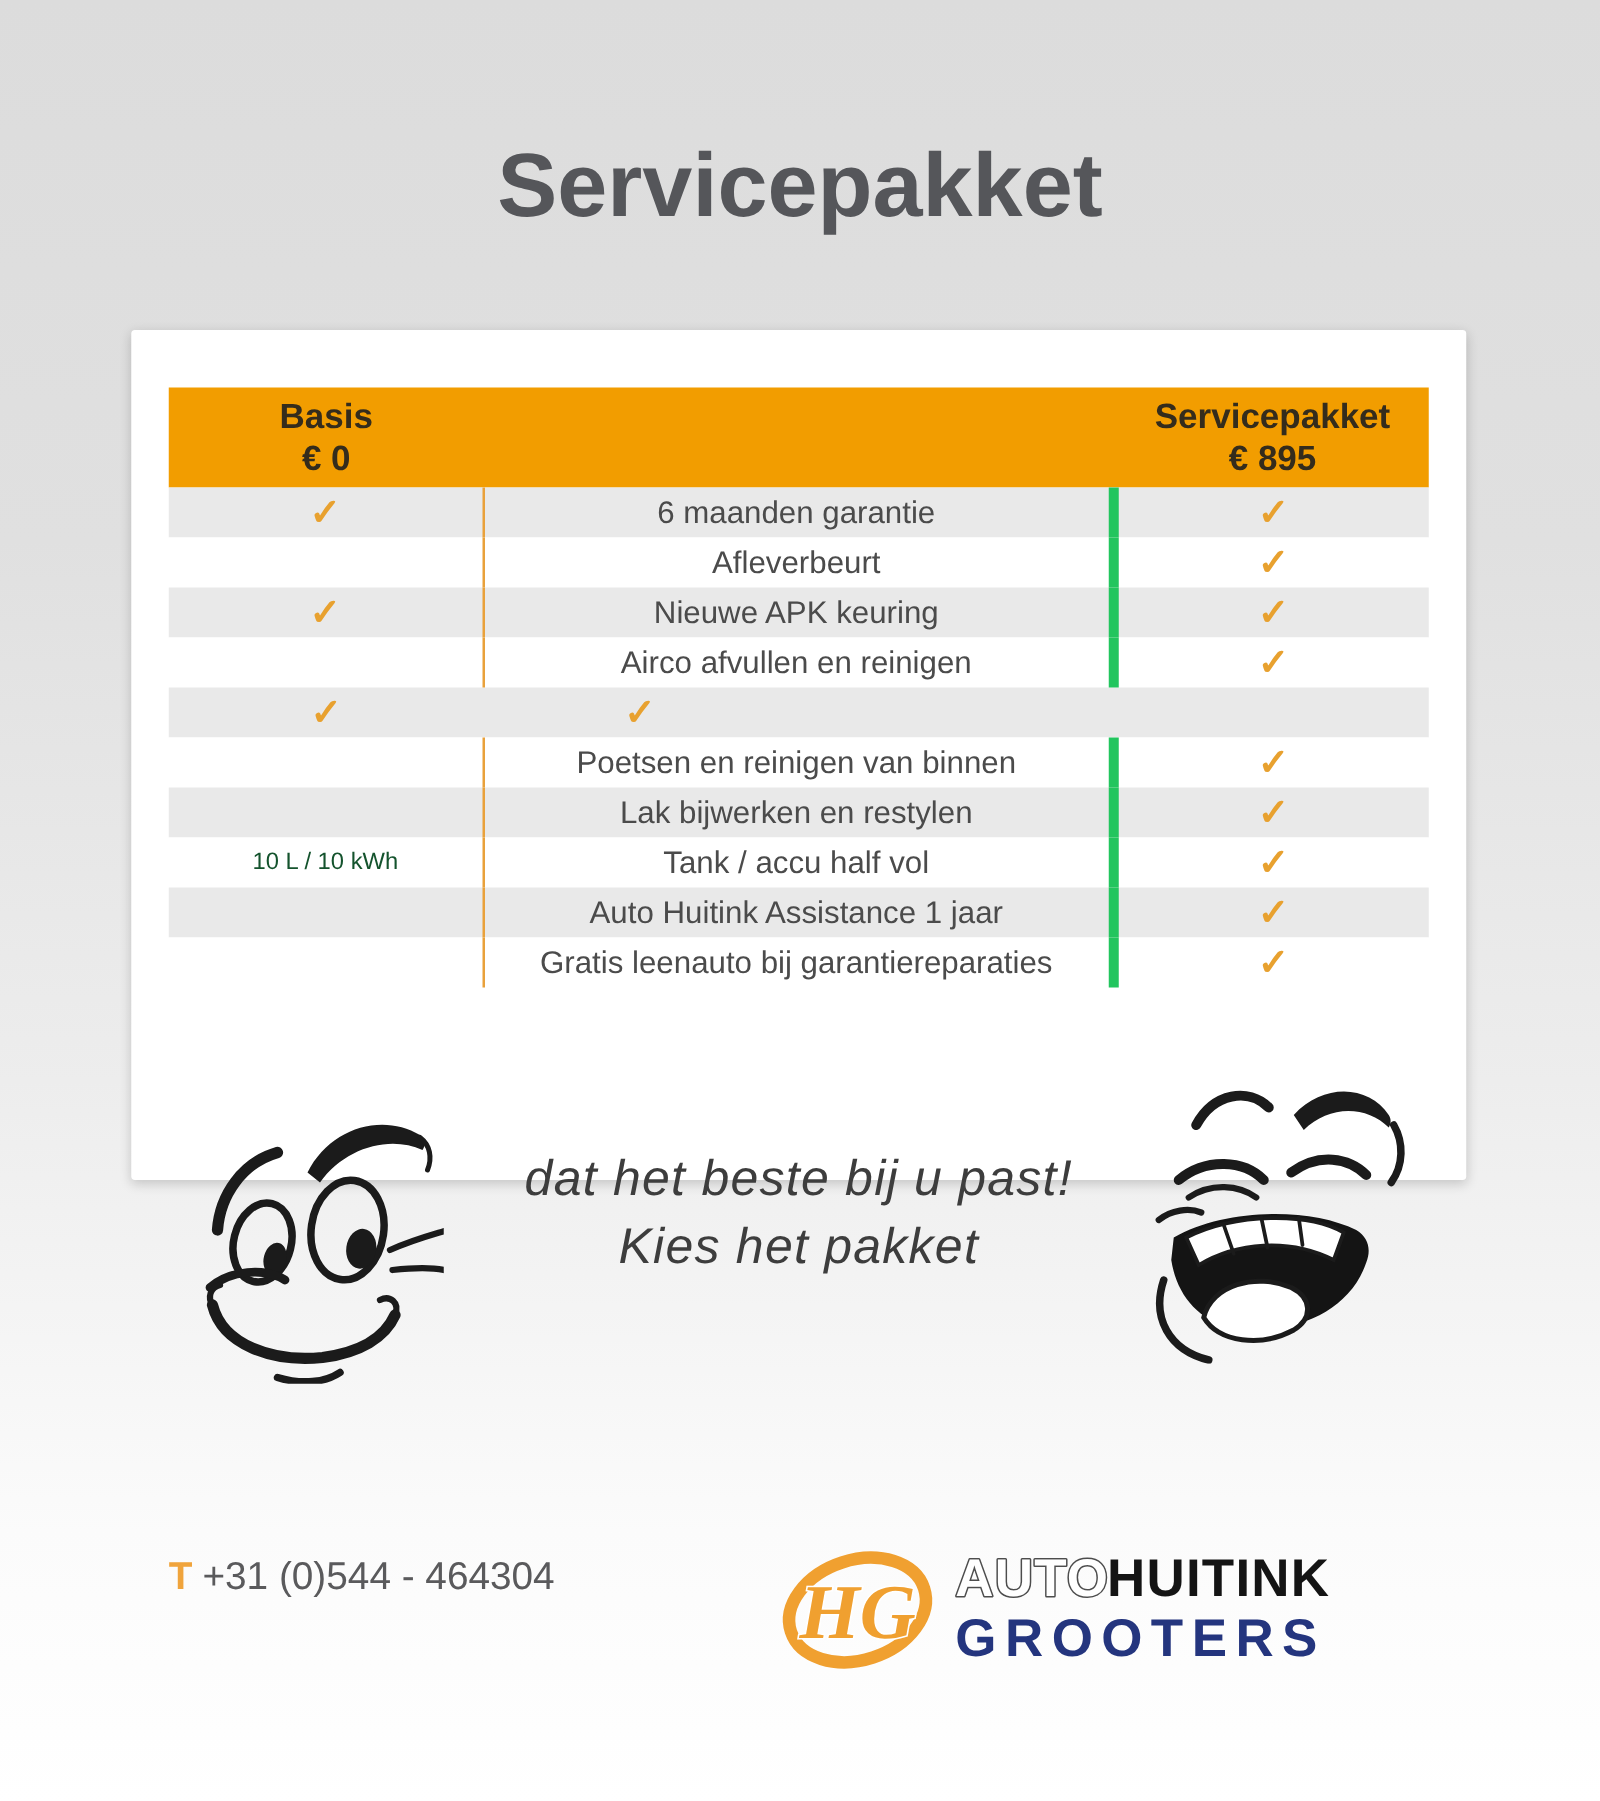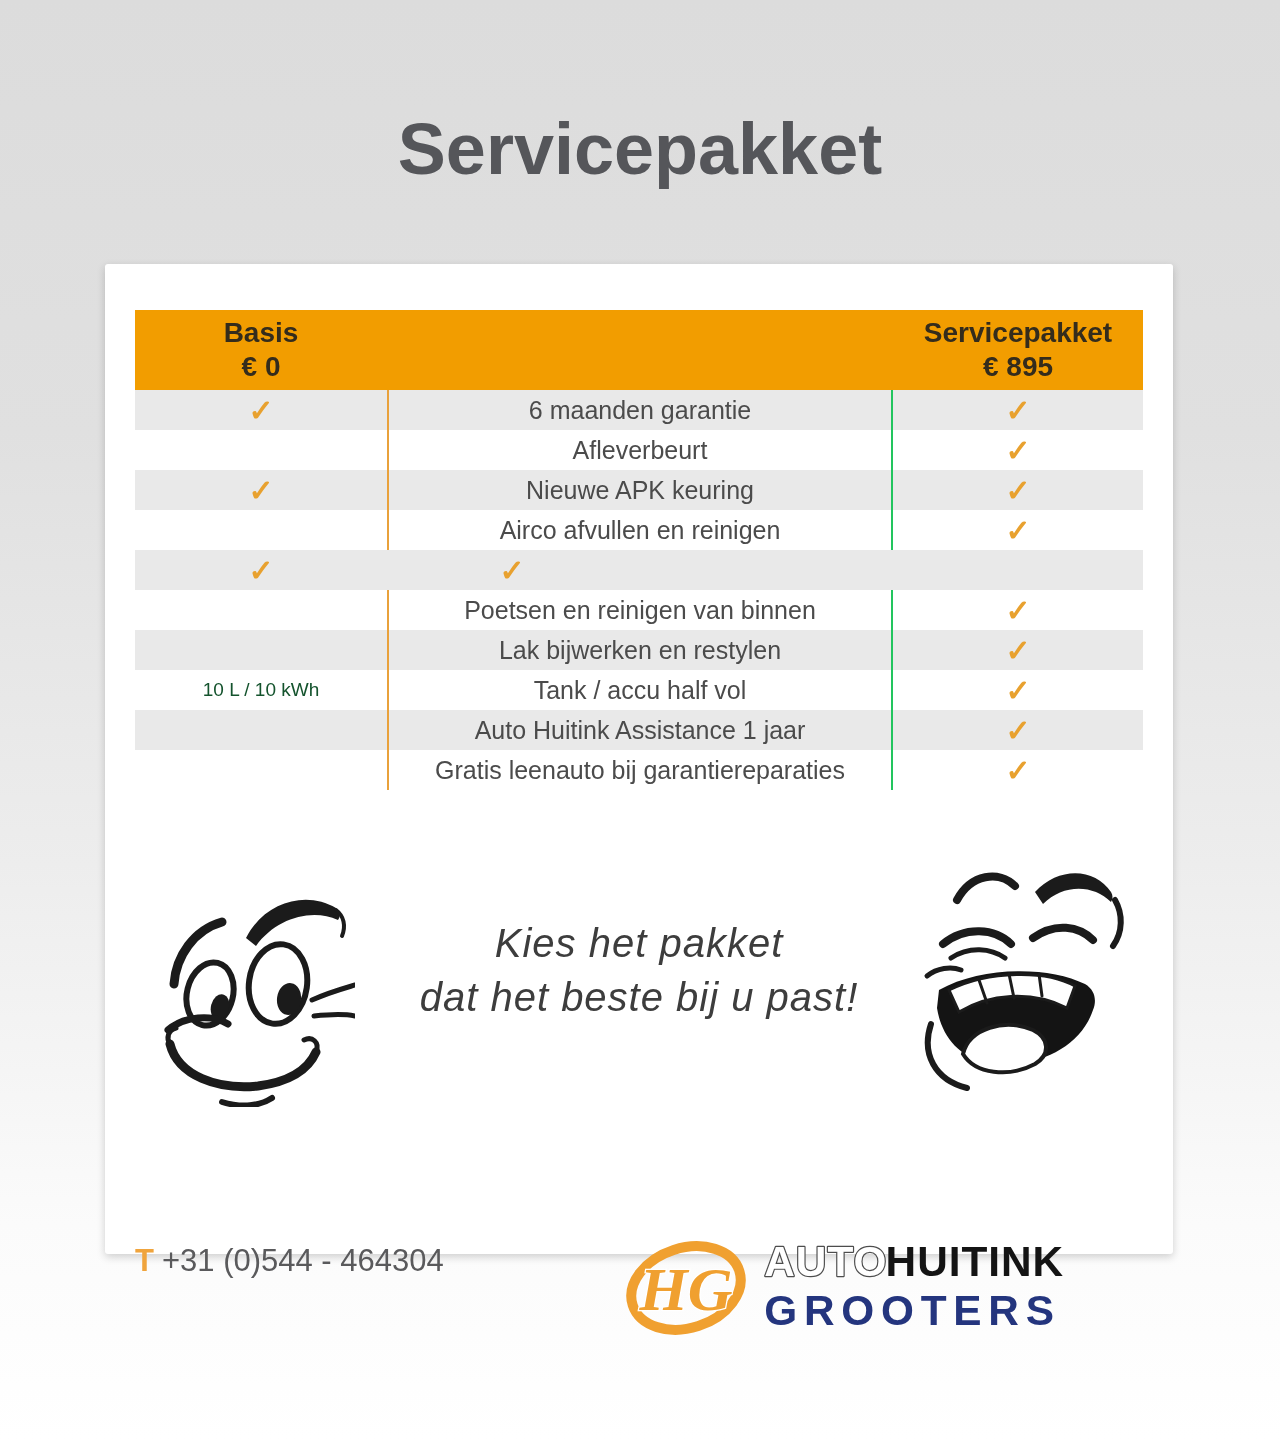--- a/index.html
+++ b/index.html
@@ -11,36 +11,36 @@
   .screen {
     position:relative; width:1280px; height:1441px; overflow:hidden;
     background:linear-gradient(180deg,#dcdcdc 0%,#e0e0e0 30%,#ededed 60%,#fbfbfb 85%,#ffffff 100%);
   }
   .page-title {
     position:absolute; top:108px; left:0; width:100%;
     text-align:center; font-size:72px; font-weight:bold;
     color:#55565a; letter-spacing:0px;
   }
   .card {
-    position:absolute; left:105px; top:264px; width:1068px; height:990px;
+    position:absolute; left:105px; top:264px; width:1068px; height:680px;
     background:#ffffff; border-radius:3px;
     box-shadow:0 3px 9px rgba(0,0,0,0.18);
   }
   .pricing-table { position:absolute; left:30px; top:46px; width:1008px; }
   .thead { display:flex; height:80px; background:#F29D00; }
   .th { display:flex; flex-direction:column; justify-content:center; align-items:center;
         font-weight:bold; font-size:28px; color:#342c1c; line-height:34px; }
   .th1 { width:252px; } .thmid { width:506px; } .th3 { width:250px; }
   .tbody .row { display:flex; height:40px; align-items:stretch; background:#ffffff; }
   .tbody .row:nth-child(odd) { background:#E9E9E9; }
   .tbody .row.opt { background:#F6CD90; }
   .cell { display:flex; align-items:center; justify-content:center;
           font-size:25px; color:#4b4b4b; white-space:nowrap; }
   .c1 { width:252px; }
-  .c2 { width:502px; border-left:2px solid #E9A13B; border-right:2px solid #22c55e; }
+  .c2 { width:502px; border-left:2px solid #E9A13B; border-right:8px solid #22c55e; }
   .c3 { width:250px; }
   .mark { color:#E8A12F; font-weight:bold; font-size:30px; }
   .val  { color:#14532d; font-size:19px; }
   .tagline {
     position:absolute; left:0; top:652px; width:100%;
     text-align:center; font-style:italic; font-size:40px; color:#3d3d3d;
     line-height:54px; letter-spacing:1px;
   }
   .face { position:absolute; }
   .face-left  { left:55px;  top:608px; width:195px; height:235px; }
@@ -142,22 +142,22 @@
         <path d="M152,128 C170,120 185,116 195,113" stroke-width="5"></path>
         <path d="M154,144 C172,142 186,142 195,144" stroke-width="5"></path>
         <path d="M10,172 C18,204 58,218 98,214 C128,210 148,198 156,180" stroke-width="9"></path>
         <path d="M156,180 C160,170 152,164 144,168" stroke-width="5"></path>
         <path d="M10,172 C6,166 8,158 16,156" stroke-width="5"></path>
         <path d="M62,230 C82,236 100,234 112,226" stroke-width="6"></path>
       </g>
     </svg>
 
     <div class="tagline">
+      <div>dat het beste bij u past!</div>
       <div>Kies het pakket</div>
-      <div>dat het beste bij u past!</div>
     </div>
 
     <svg class="face face-right" viewBox="0 0 215 235">
       <g fill="none" stroke="#1b1b1b" stroke-linecap="round">
         <path d="M40,44 C54,18 82,14 98,30" stroke-width="8"></path>
         <path d="M118,36 C142,10 178,12 194,36 C196,39 196,43 194,46 C176,28 146,28 126,48 Z" fill="#1b1b1b" stroke="none"></path>
         <path d="M198,44 C206,58 206,76 196,90" stroke-width="6"></path>
         <path d="M26,88 C48,70 78,72 94,88" stroke-width="8"></path>
         <path d="M34,102 C52,90 74,92 88,102" stroke-width="5"></path>
         <path d="M116,82 C138,66 162,70 176,84" stroke-width="8"></path>

